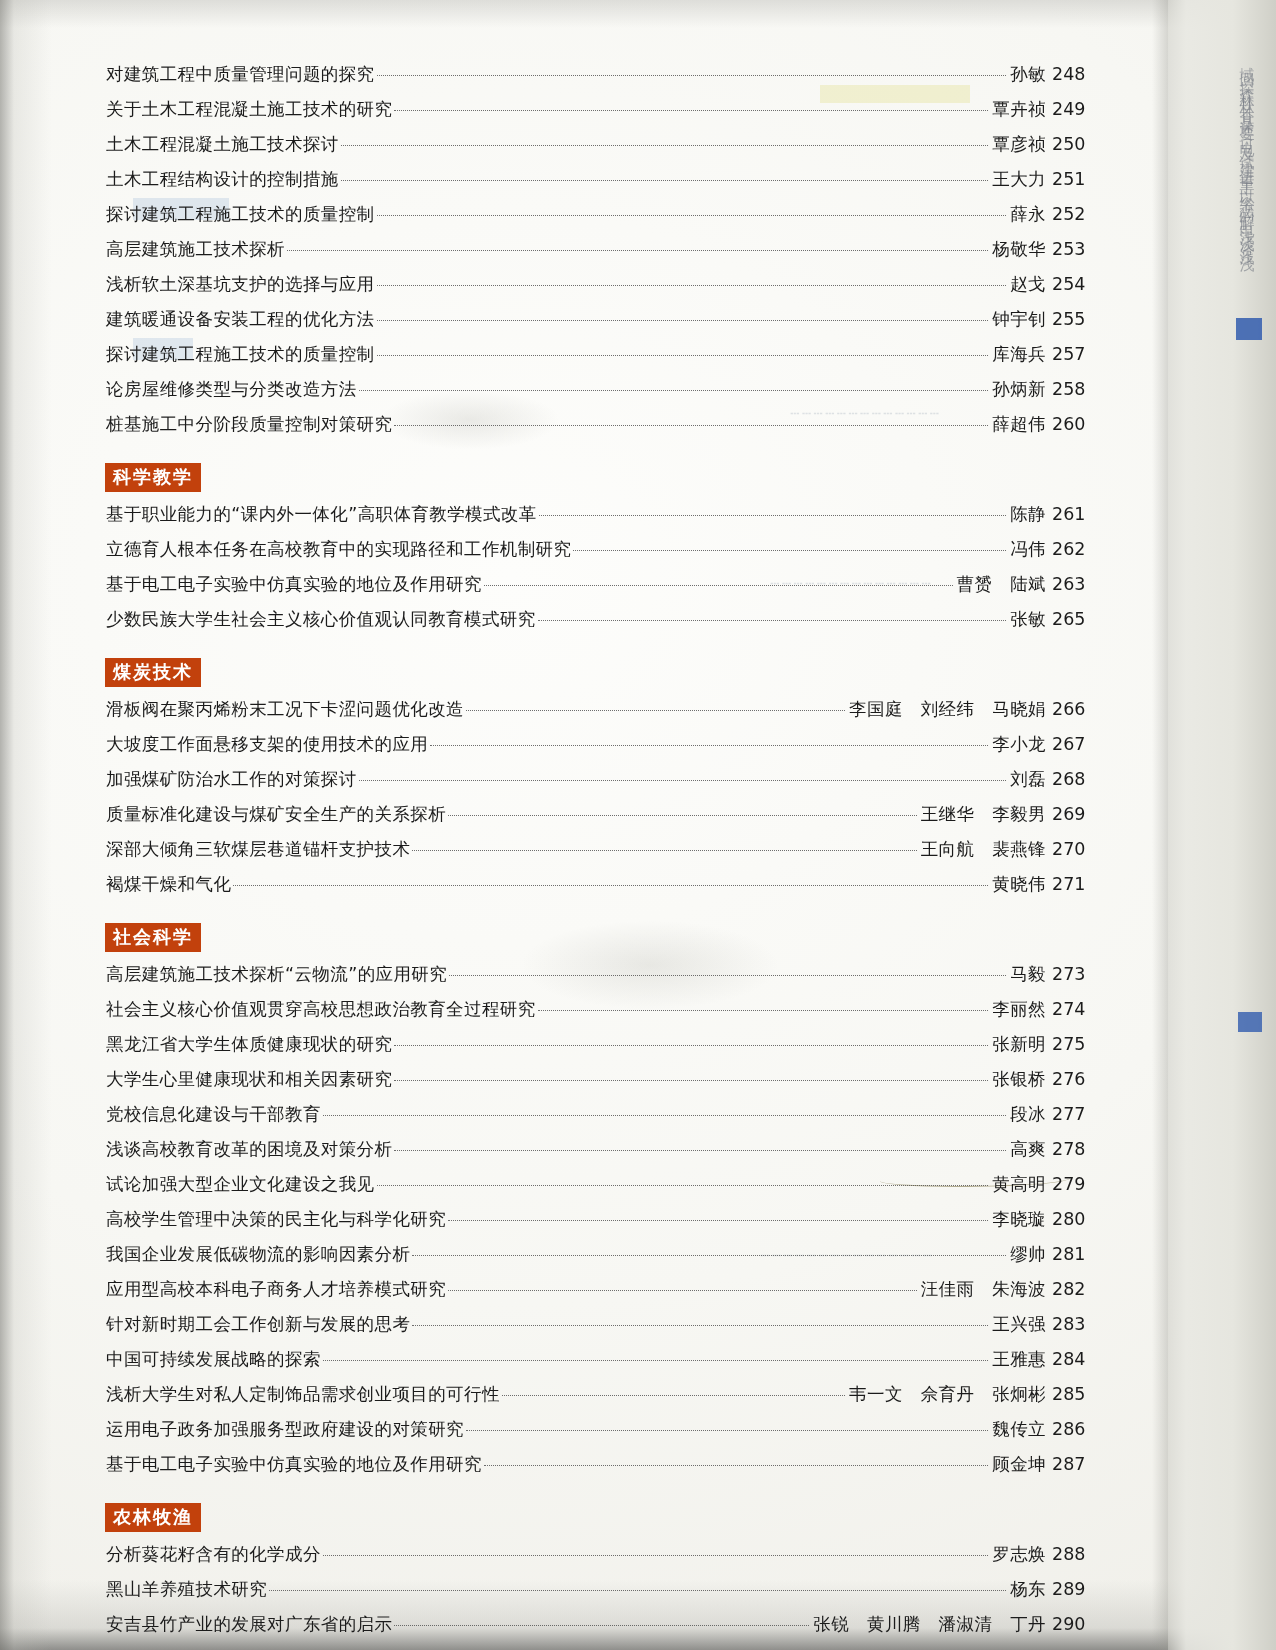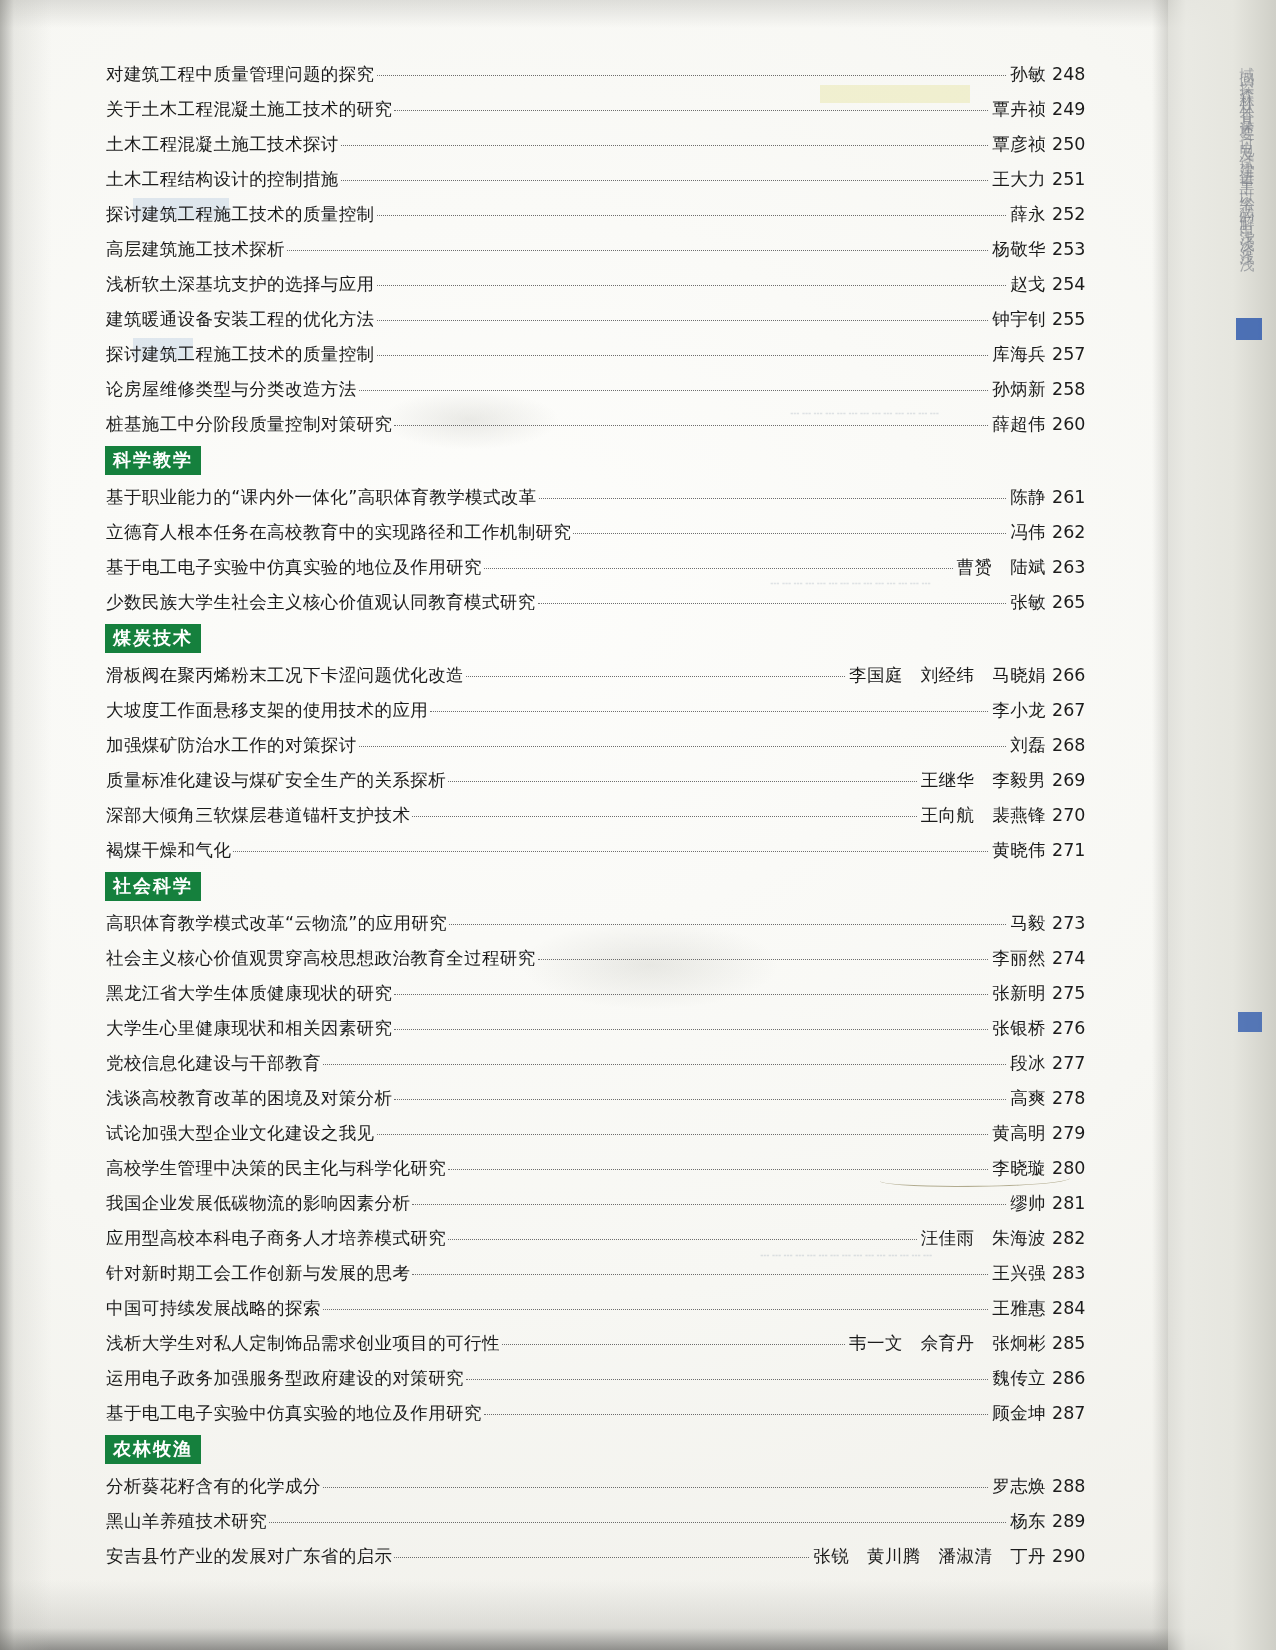--- a/index.html
+++ b/index.html
@@ -53,27 +53,27 @@
     pointer-events: none;
   }
   #content {
     position: absolute;
     left: 100px;
     top: 56px;
     width: 980px;
   }
   .section-head {
     display: inline-block;
-    background: #15803d;
+    background: #c2410c;
     color: #ffffff;
     font-size: 18px;
     font-weight: bold;
     letter-spacing: 2px;
     padding: 2px 8px 3px 8px;
-    margin: 5px 0 4px 5px;
+    margin: 22px 0 4px 5px;
     box-shadow: 0 0 0 0 rgba(0,0,0,0);
   }
   .entry {
     display: flex;
     align-items: baseline;
     width: 100%;
     font-size: 17.5px;
     color: #1b1b1b;
     padding: 5.5px 0 5.5px 6px;
     white-space: nowrap;
@@ -291,21 +291,21 @@
         <span class="title">褐煤干燥和气化</span>
         <span class="leader"></span>
         <span class="authors">黄晓伟</span>
         <span class="page-no">271</span>
       </div>
     </div>
 
     <div>
       <div class="section-head">社会科学</div>
       <div class="entry">
-        <span class="title">高职体育教学模式改革“云物流”的应用研究</span>
+        <span class="title">高层建筑施工技术探析“云物流”的应用研究</span>
         <span class="leader"></span>
         <span class="authors">马毅</span>
         <span class="page-no">273</span>
       </div>
       <div class="entry">
         <span class="title">社会主义核心价值观贯穿高校思想政治教育全过程研究</span>
         <span class="leader"></span>
         <span class="authors">李丽然</span>
         <span class="page-no">274</span>
       </div>

